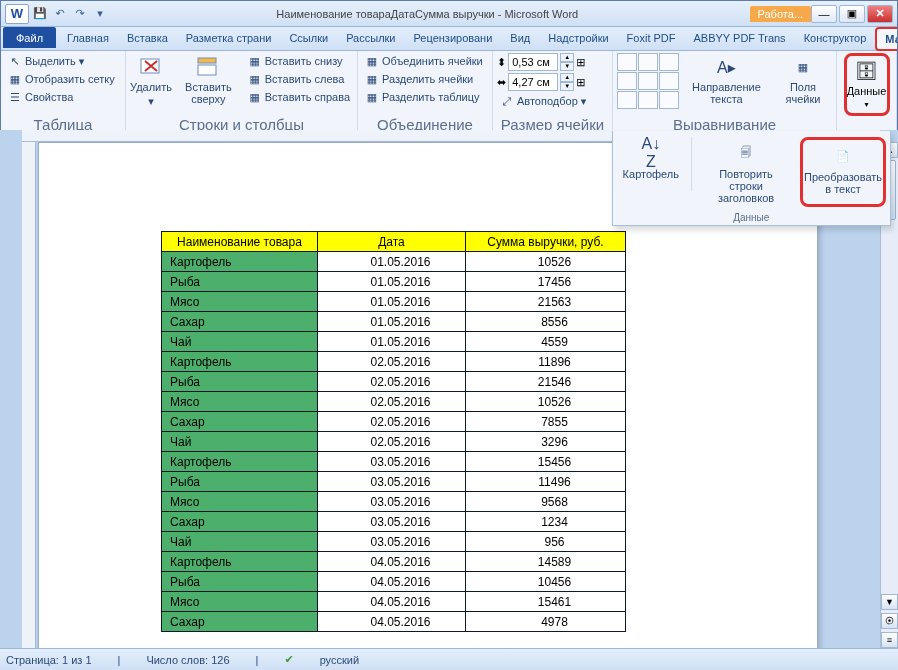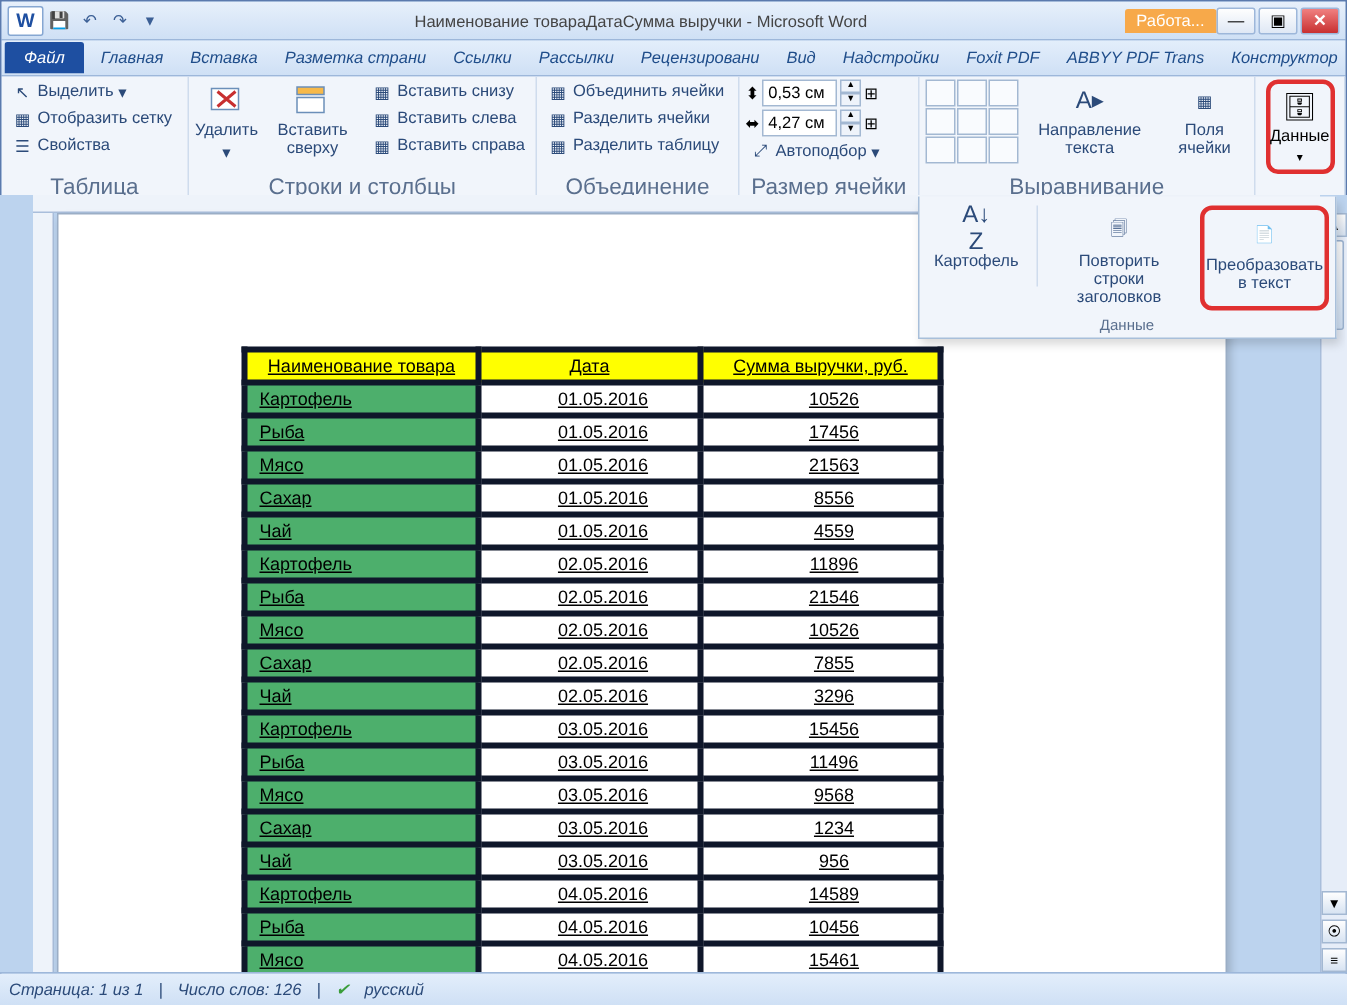--- a/index.html
+++ b/index.html
@@ -10,21 +10,21 @@
   .qat { display: flex; align-items: center; gap: 2px; }
   .app-icon { width: 24px; height: 20px; display: flex; align-items: center; justify-content: center; color: #1e4fa1; font-weight: bold; font-size: 13px; border: 1px solid #86a7d2; background: #fff; border-radius: 2px; }
   .qat-btn { width: 18px; height: 18px; display: flex; align-items: center; justify-content: center; color: #3b5f95; }
   .title-text { flex: 1; text-align: center; font-size: 12px; color: #444; }
   .contextual { background: #f7a94a; color: #fff; padding: 2px 8px; font-size: 11px; border-radius: 2px 2px 0 0; margin-left: 4px;}
   .win-buttons { display: flex; gap: 2px; }
   .win-btn { width: 26px; height: 18px; background: linear-gradient(#fefefe, #dfe8f5); border: 1px solid #9db7da; display: flex; align-items: center; justify-content: center; border-radius: 2px; }
   .win-btn.close { background: linear-gradient(#f08080, #c83030); color: #fff; font-weight: bold; }
 
   
-  .tabs { height: 24px; background: linear-gradient(#e3eefb, #cfe0f5); display: flex; align-items: center; padding-left: 2px; border-bottom: 1px solid #9db7da; font-style: italic; }
+  .tabs { height: 24px; background: linear-gradient(#e3eefb, #cfe0f5); display: flex; align-items: flex-start; padding-left: 2px; border-bottom: 1px solid #9db7da; }
   .tab { padding: 4px 8px; color: #1f4d8a; border: 1px solid transparent; border-bottom: none; cursor: pointer; white-space: nowrap; }
   .tab.file { background: #1e4fa1; color: #fff; border-radius: 2px 2px 0 0; padding: 4px 12px; margin-right: 2px; }
   .tab.active { background: #f3f6fb; border-color: #9db7da; border-top: 1px solid #e7ecb8; border-radius: 2px 2px 0 0; }
   .tab.context-tab { border: 2px solid #e03030; border-radius: 4px; font-weight:bold; }
 
   
   .ribbon { height: 80px; background: #f1f5fb; border-bottom: 1px solid #a9bedb; display: flex; position: relative; }
   .group { border-right: 1px solid #cfdced; display: flex; flex-direction: column; padding: 2px 4px 0 4px; }
   .group-body { flex: 1; display: flex; align-items: flex-start; gap: 4px; }
   .group-title { height: 14px; text-align: center; font-size: 15px; color: #5a6f8e; }
@@ -56,30 +56,30 @@
   .ruler-v { position: absolute; top: 12px; left: 22px; width: 14px; bottom: 0; background: #eef3fa; border-right: 1px solid #a9bedb; }
   .vsb { position: absolute; top: 12px; right: 0; width: 18px; bottom: 0; background: #e6edf8; border-left: 1px solid #a9bedb; }
   .vsb .arrow { height: 16px; background: linear-gradient(#fefefe,#d7e3f2); border: 1px solid #a3b8d2; text-align: center; font-size: 9px; line-height: 14px;}
   .vsb .thumb { position: absolute; top: 18px; left: 2px; right: 2px; height: 60px; background: linear-gradient(#fefefe,#cfe0f5); border: 1px solid #9cb4d2; border-radius: 2px;}
   .vsb .arrowdn { position:absolute; bottom:38px; left:0; right:0;}
   .vsb .jump1 { position:absolute; bottom:19px; left:0; right:0;}
   .vsb .jump2 { position:absolute; bottom:0; left:0; right:0;}
 
   
   .datatable { border-collapse: collapse; margin: 88px 0 0 122px; }
-  .datatable th, .datatable td { border: 4px solid #0f172a; padding: 2px 8px; height: 20px; font-size: 12px; text-decoration: underline; }
+  .datatable th, .datatable td { border: 1px solid #0f172a; padding: 2px 8px; height: 20px; font-size: 12px; }
   .datatable th { background: #ffff00; font-weight: normal; }
   .datatable th:nth-child(1) { width: 156px; text-align: center;}
   .datatable th:nth-child(2) { width: 148px; }
   .datatable th:nth-child(3) { width: 160px; }
   .datatable td.col0 { background: #4daf6c; }
   .datatable td.col1, .datatable td.col2 { text-align: center; padding-left: 26px; }
 
   
-  .statusbar { position: absolute; bottom: 0; left: 0; right: 0; height: 22px; background: linear-gradient(#e3eefb,#cfe0f5); border-top: 1px solid #9db7da; display: flex; align-items: center; padding: 0 6px; gap: 10px; color: #2b4a79; font-style: italic; }
+  .statusbar { position: absolute; bottom: 0; left: 0; right: 0; height: 22px; background: linear-gradient(#e3eefb,#cfe0f5); border-top: 1px solid #9db7da; display: flex; align-items: center; padding: 0 6px; gap: 26px; color: #2b4a79; }
   .statusbar .spacer { flex:1; }
 </style>
 </head>
 <body>
 
 <div class="titlebar">
   <div class="qat">
     <div class="app-icon">W</div>
     <div class="qat-btn">💾</div>
     <div class="qat-btn">↶</div>

